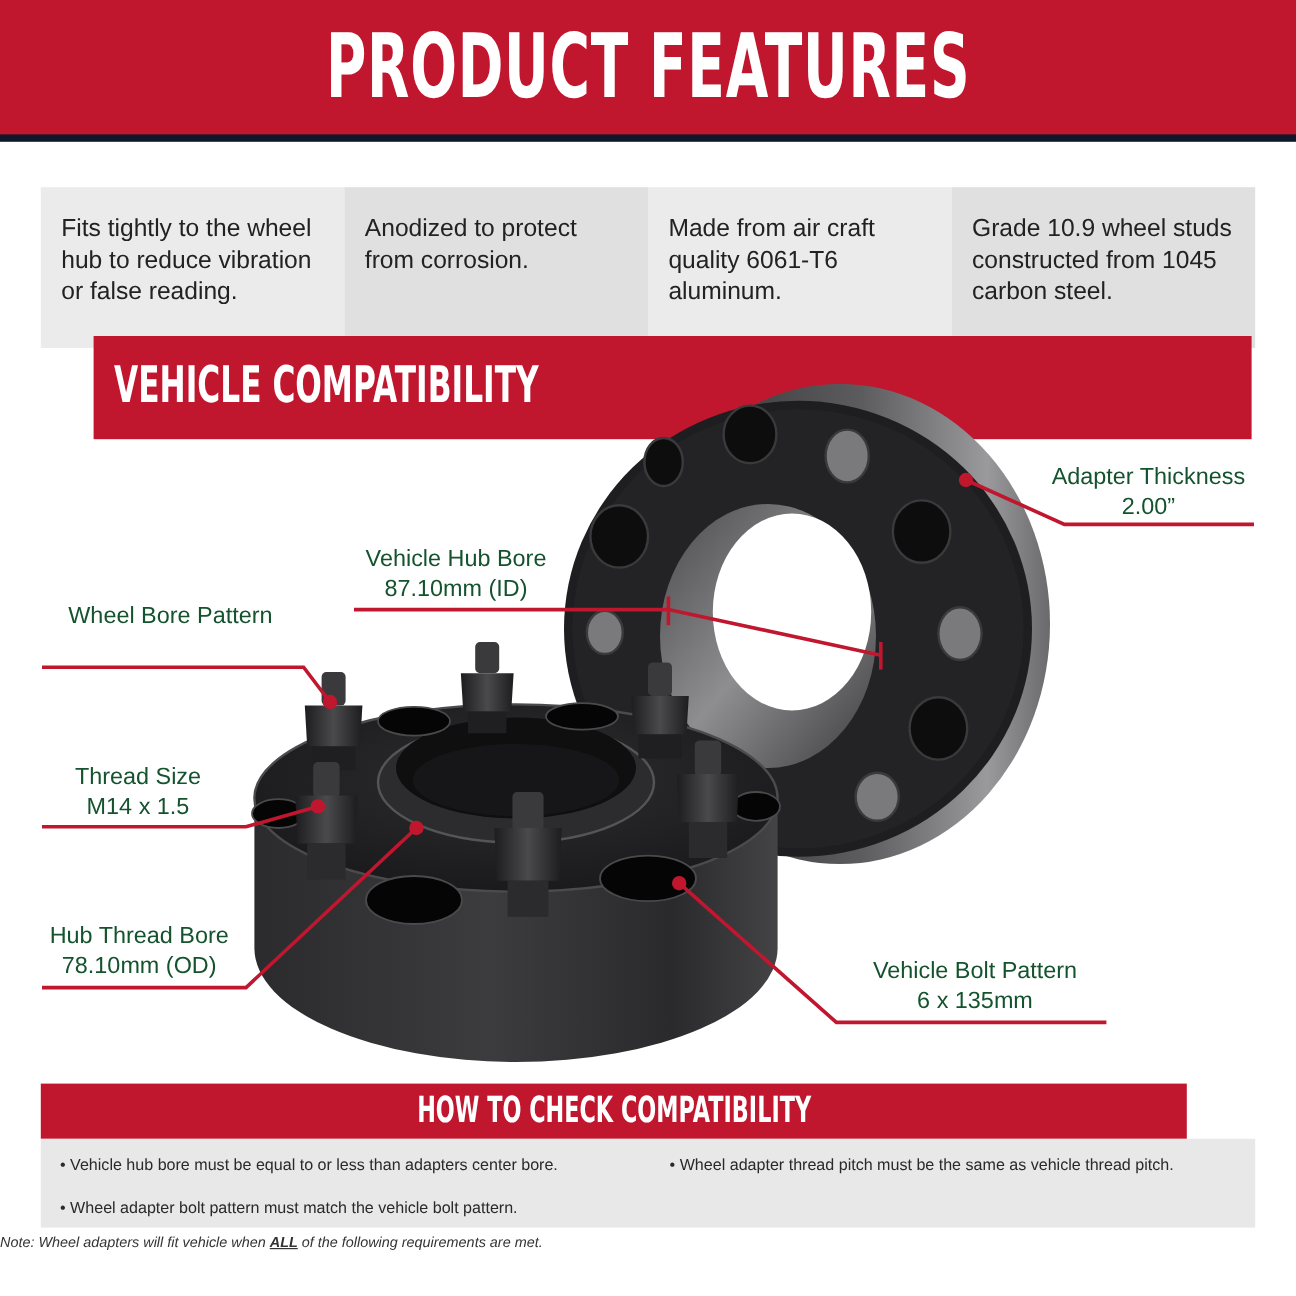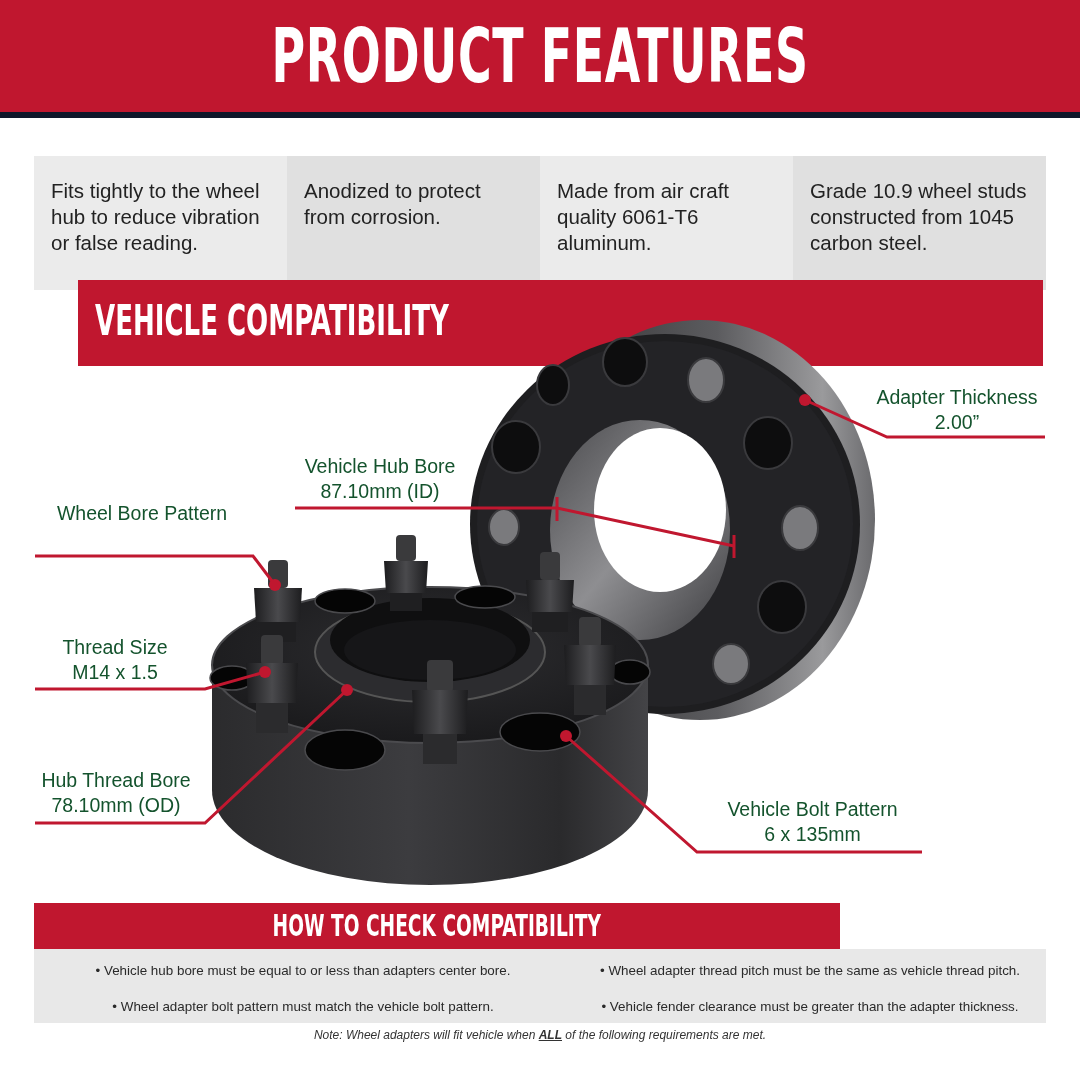--- a/index.html
+++ b/index.html
@@ -38,36 +38,36 @@
     font-family: "DejaVu Sans", sans-serif; font-weight: bold; color: #fff;
     font-size: 42px; transform: scaleX(0.62); transform-origin: left center; white-space: nowrap;
     line-height: 1;
   }
 
   .art { position: absolute; left: 0; top: 0; width: 1080px; height: 1080px; }
 
   .callout { position: absolute; text-align: center; font-size: 19.5px; line-height: 25px; color: #14532d; white-space: nowrap; }
 
   .check-bar {
-    position: absolute; left: 34px; top: 903px; width: 806px; height: 46px;
+    position: absolute; left: 34px; top: 903px; width: 955px; height: 46px;
     background: #c0172f; display: flex; align-items: center; justify-content: center;
   }
   .check-bar h3 {
     font-family: "DejaVu Sans", sans-serif; font-weight: bold; color: #fff;
     font-size: 30px; transform: scaleX(0.62); white-space: nowrap; line-height: 1;
   }
   .check-body {
     position: absolute; left: 34px; top: 949px; width: 1012px; height: 74px;
     background: #e8e8e8; display: grid; grid-template-columns: 506px 506px;
     padding: 12px 0 0 16px; row-gap: 10px;
   }
-  .req { font-size: 13.4px; line-height: 20px; color: #2a2a2a; white-space: nowrap; text-align: center; }
+  .req { font-size: 13.4px; line-height: 20px; color: #2a2a2a; white-space: nowrap; }
   .req.right { padding-left: 2px; }
   .note {
-    position: absolute; left: 0; top: 1028px; width: 1080px; text-align: center;
+    position: absolute; left: 0; top: 1028px; width: 1080px; 
     font-size: 12px; font-style: italic; color: #333;
   }
   .note u { font-weight: bold; }
 </style>
 </head>
 <body>
 
 <div class="title-bar">
   <h1>PRODUCT FEATURES</h1>
 </div>
@@ -241,18 +241,17 @@
 </div>
 
 <div class="check-bar">
   <h3>HOW TO CHECK COMPATIBILITY</h3>
 </div>
 
 <div class="check-body">
   <div class="req">• Vehicle hub bore must be equal to or less than adapters center bore.</div>
   <div class="req right">• Wheel adapter thread pitch must be the same as vehicle thread pitch.</div>
   <div class="req">• Wheel adapter bolt pattern must match the vehicle bolt pattern.</div>
-  <div class="req right">• Vehicle fender clearance must be greater than the adapter thickness.</div>
 </div>
 
 <div class="note">
   <span>Note: Wheel adapters will fit vehicle when </span><u>ALL</u><span> of the following requirements are met.</span>
 </div>
 
 </body></html>

